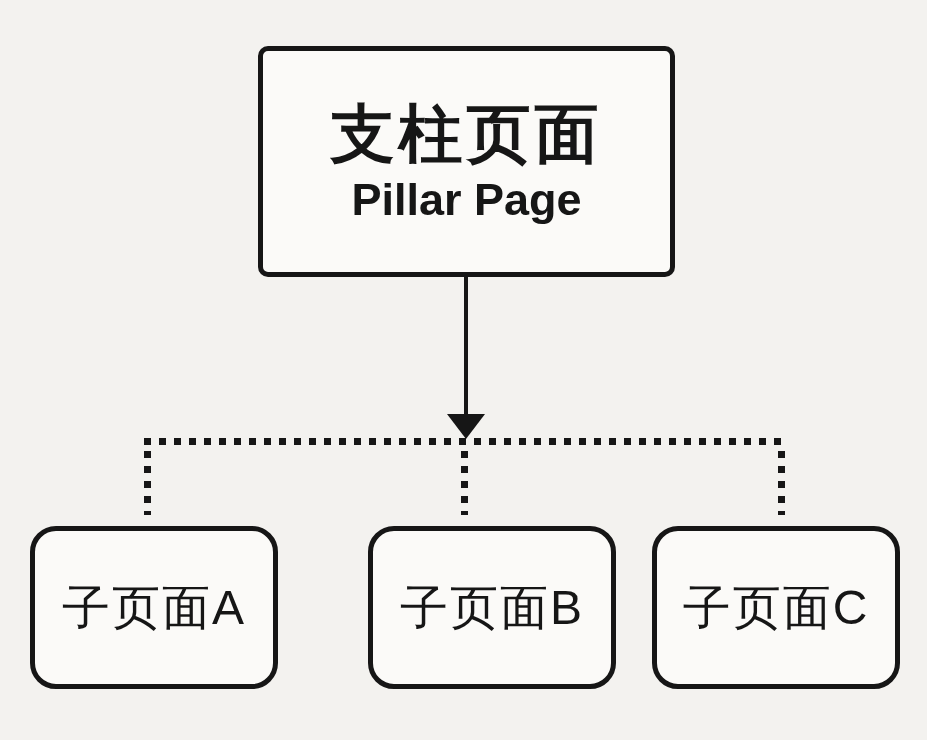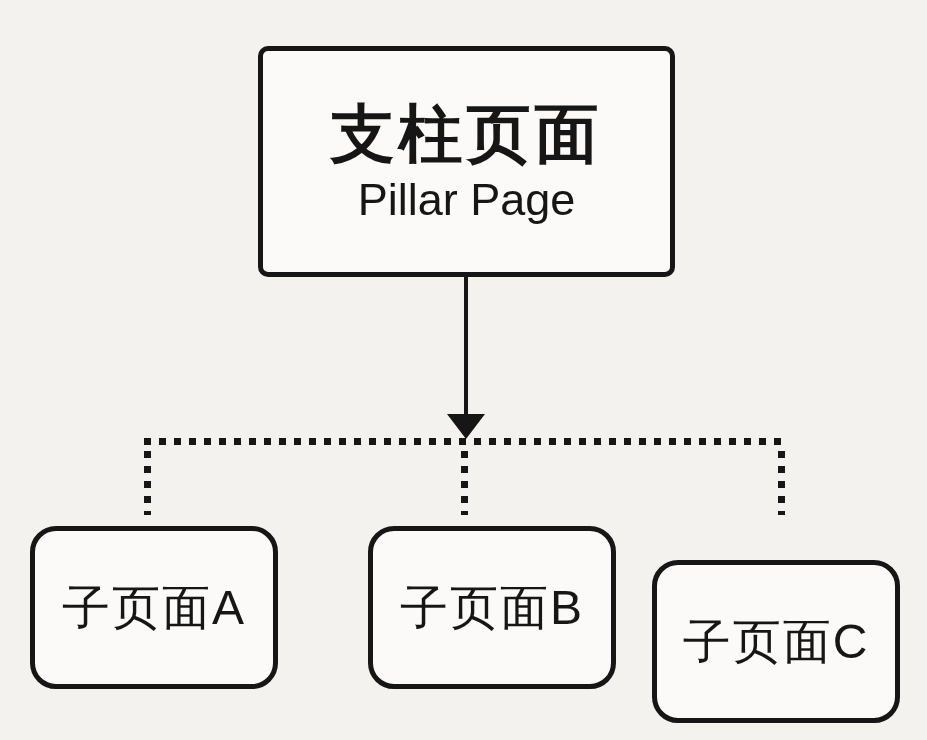--- a/index.html
+++ b/index.html
@@ -38,33 +38,33 @@
   }
   .root-title{
     font-size:64px;
     font-weight:700;
     letter-spacing:4px;
     line-height:1.1;
     white-space:nowrap;
   }
   .root-subtitle{
     font-size:45px;
-    font-weight:400;
+    font-weight:700;
     line-height:1.1;
     white-space:nowrap;
     text-align:center;
   }
   .node.child{
     top:526px;
     width:248px;height:163px;
     border-radius:26px;
   }
   .node.child.a{left:30px;}
   .node.child.b{left:340px;margin-left:28px;}
-  .node.child.c{left:652px;margin-top:34px;}
+  .node.child.c{left:652px;}
   .child-label{
     font-size:48px;
     font-weight:500;
     letter-spacing:2px;
     white-space:nowrap;
   }
   .arrow-line{
     position:absolute;
     left:464px;top:277px;
     width:4px;height:142px;

